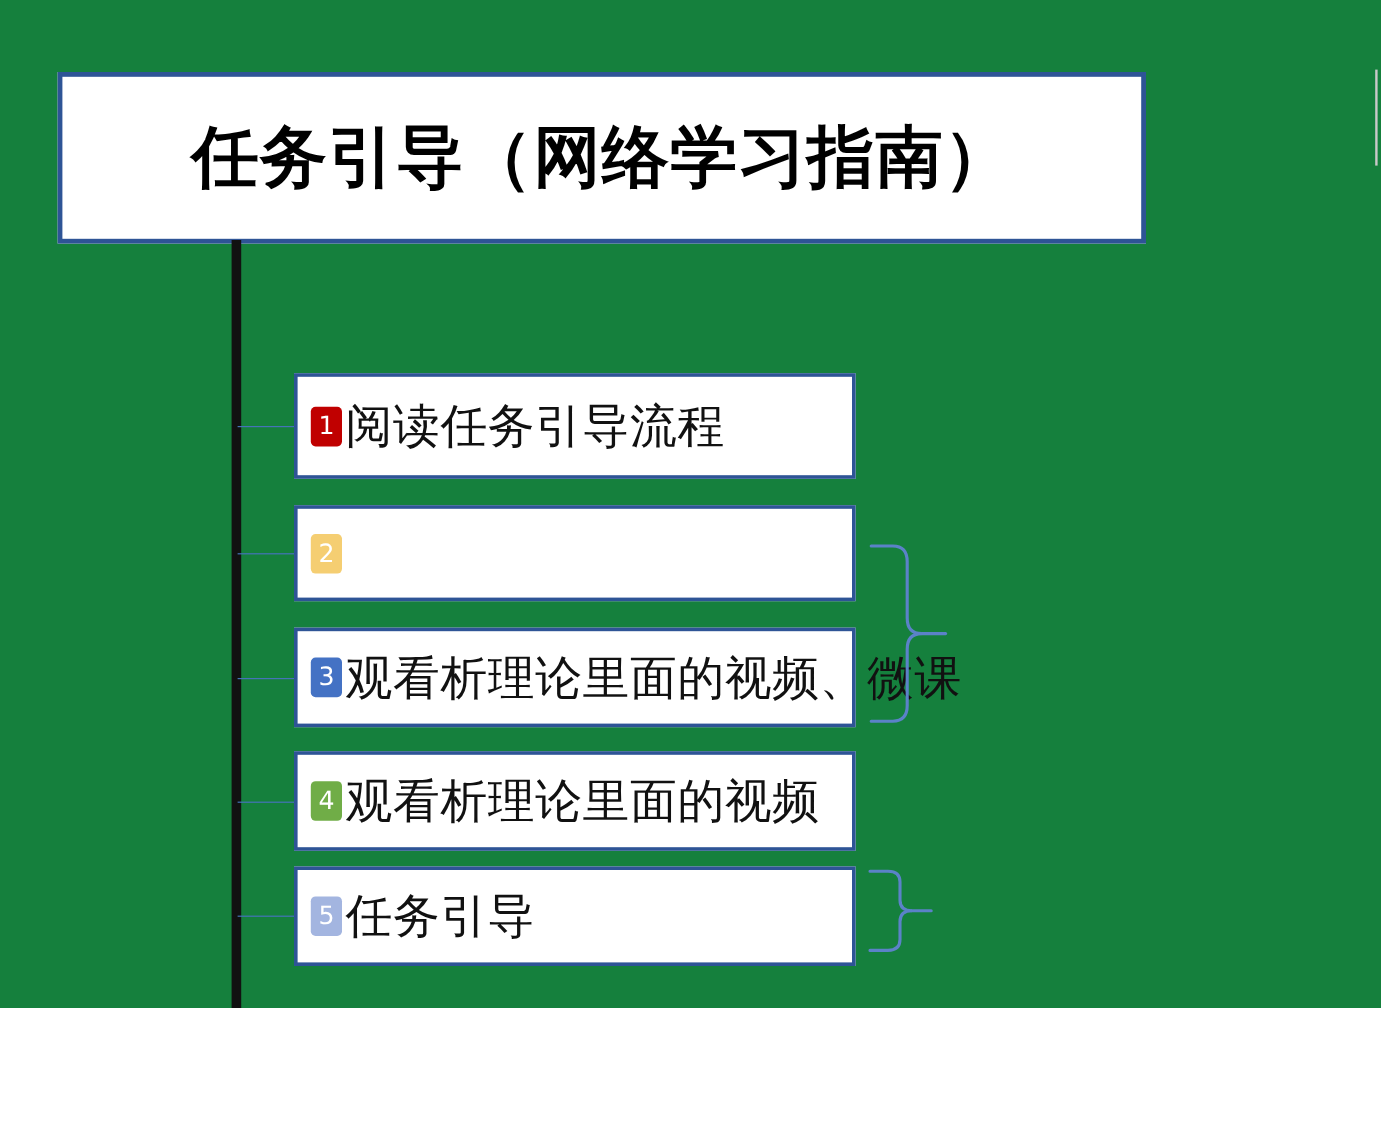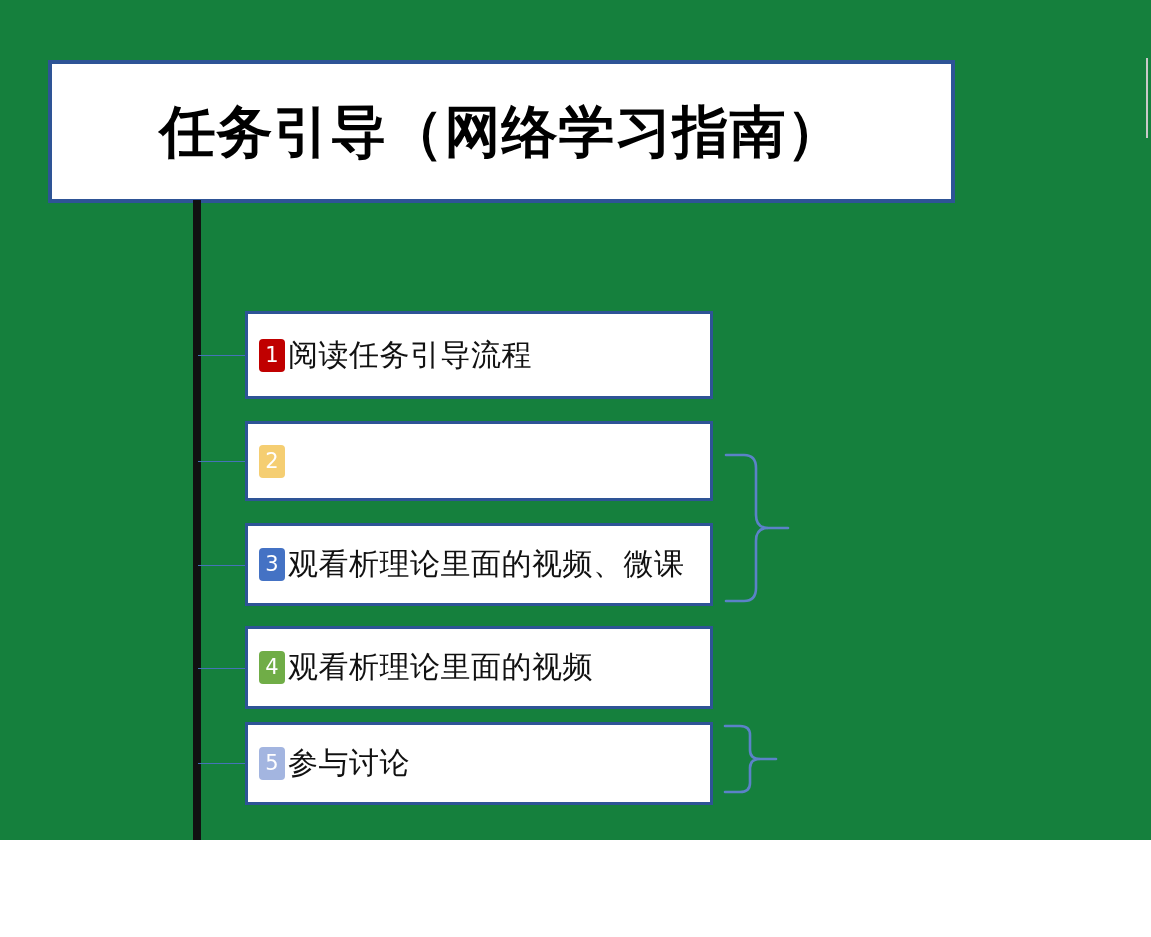--- a/index.html
+++ b/index.html
@@ -79,21 +79,21 @@
     border-radius: 4px;
     color: #ffffff;
     font-size: 21px;
     line-height: 33px;
     text-align: center;
     font-weight: 400;
     flex: 0 0 auto;
     margin-left: 11px;
   }
   .step-label {
-    font-size: 30px;
+    font-size: 39px;
     color: #111111;
     margin-left: 3px;
     white-space: nowrap;
     letter-spacing: 0.5px;
     text-align: right;
   }
 
   
   .brace-svg {
     position: absolute;
@@ -150,21 +150,21 @@
     <span class="step-label">观看析理论里面的视频、微课</span>
   </div>
 
   <div class="step-box" style="top:626px;height:83px;">
     <span class="badge" style="background:#70AD47">4</span>
     <span class="step-label">观看析理论里面的视频</span>
   </div>
 
   <div class="step-box" style="top:722px;height:83px;">
     <span class="badge" style="background:#A3B5E0">5</span>
-    <span class="step-label">参与讨论</span>
+    <span class="step-label">任务引导</span>
   </div>
 
   <svg class="brace-svg" style="left:722px;top:452px;" width="70" height="152" viewBox="0 0 70 152">
     <path d="M 4 3 L 22 3 Q 34 3 34 16 L 34 63 Q 34 76 46 76 Q 34 76 34 89 L 34 136 Q 34 149 22 149 L 4 149" fill="none" stroke="#5B82C8" stroke-width="2.6" stroke-linecap="round"></path>
     <path d="M 46 76 L 66 76" fill="none" stroke="#5B82C8" stroke-width="2.6" stroke-linecap="round"></path>
   </svg>
 
 
   <svg class="brace-svg" style="left:722px;top:723px;" width="60" height="72" viewBox="0 0 60 72">
     <path d="M 3 3 L 18 3 Q 28 3 28 12 L 28 27 Q 28 36 38 36 Q 28 36 28 45 L 28 60 Q 28 69 18 69 L 3 69" fill="none" stroke="#5B82C8" stroke-width="2.6" stroke-linecap="round"></path>

